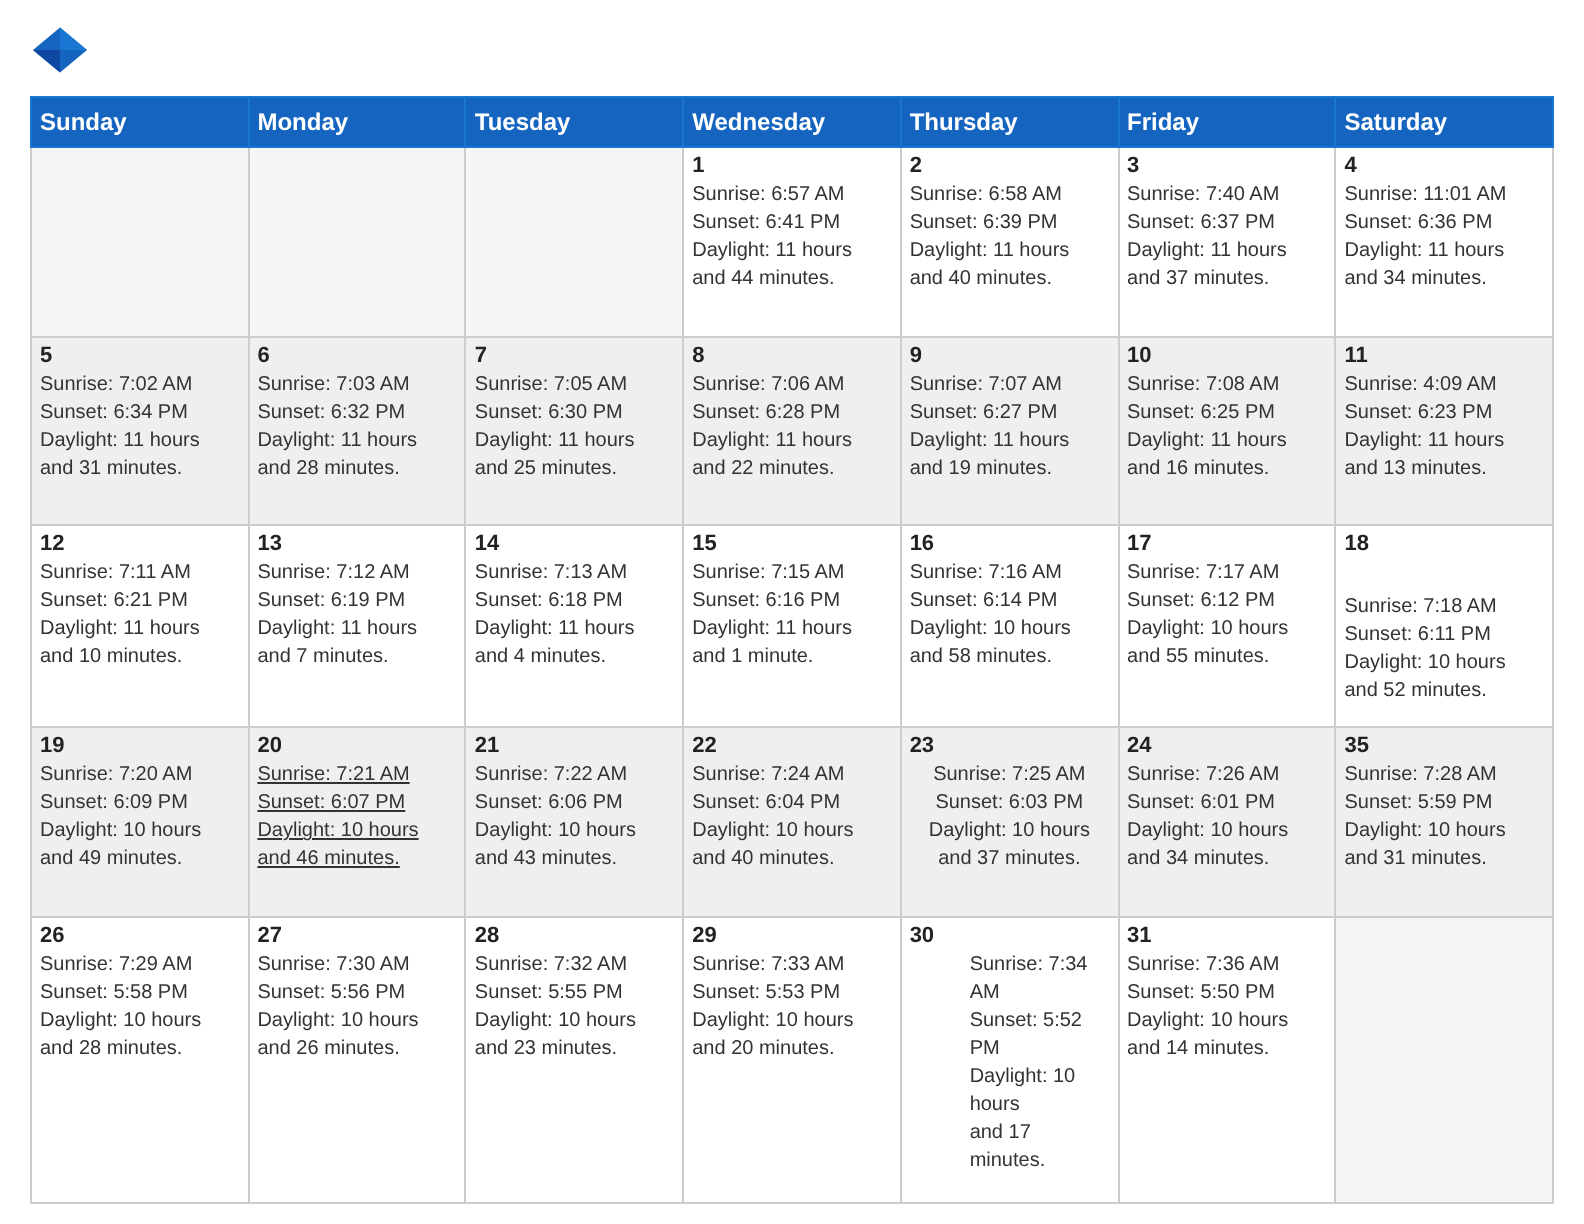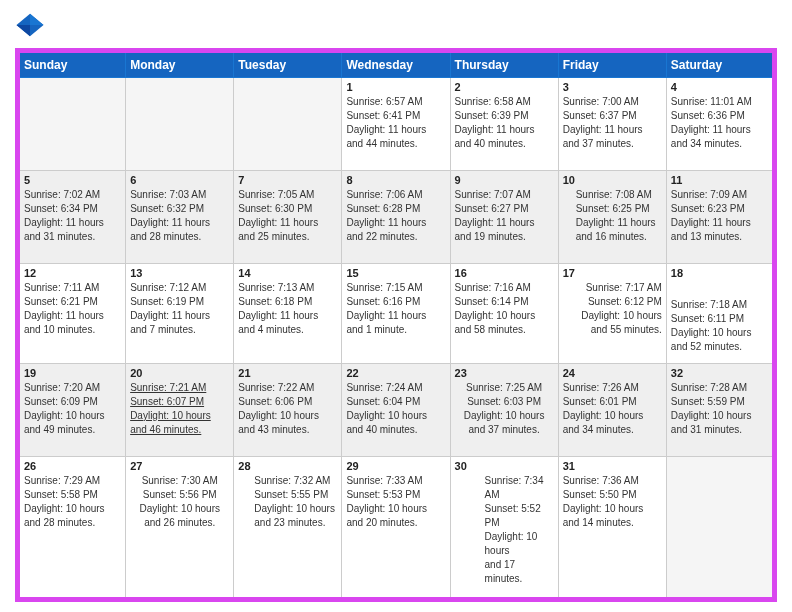--- a/index.html
+++ b/index.html
@@ -55,21 +55,21 @@
       font-weight: bold;
       color: #222;
       line-height: 1.1;
     }
     .location {
       font-size: 14px;
       color: #444;
     }
     .calendar {
       flex: 1;
-      border: 5px solid #d946ef;
+      border: 1px solid #d946ef;
       border-collapse: collapse;
       width: 100%;
       table-layout: fixed;
     }
     .calendar th {
       background: #1565c0;
       color: #fff;
       font-size: 12px;
       font-weight: bold;
       padding: 5px 4px;
@@ -154,21 +154,21 @@
           </td>
           <td>
             <span class="day-number">2</span>
             <div class="day-info" style="white-space: pre-line;">Sunrise: 6:58 AM
 Sunset: 6:39 PM
 Daylight: 11 hours
 and 40 minutes.</div>
           </td>
           <td>
             <span class="day-number">3</span>
-            <div class="day-info" style="white-space: pre-line;">Sunrise: 7:00 AM
+            <div class="day-info" style="white-space: pre-line;">Sunrise: 7:40 AM
 Sunset: 6:37 PM
 Daylight: 11 hours
 and 37 minutes.</div>
           </td>
           <td>
             <span class="day-number">4</span>
             <div class="day-info" style="white-space: pre-line;">Sunrise: 11:01 AM
 Sunset: 6:36 PM
 Daylight: 11 hours
 and 34 minutes.</div>
@@ -205,28 +205,28 @@
           </td>
           <td>
             <span class="day-number">9</span>
             <div class="day-info" style="white-space: pre-line;">Sunrise: 7:07 AM
 Sunset: 6:27 PM
 Daylight: 11 hours
 and 19 minutes.</div>
           </td>
           <td>
             <span class="day-number">10</span>
-            <div class="day-info" style="white-space: pre-line; margin-left: 13px;">Sunrise: 7:08 AM
+            <div class="day-info" style="white-space: pre-line;">Sunrise: 7:08 AM
 Sunset: 6:25 PM
 Daylight: 11 hours
 and 16 minutes.</div>
           </td>
           <td>
             <span class="day-number">11</span>
-            <div class="day-info" style="white-space: pre-line;">Sunrise: 7:09 AM
+            <div class="day-info" style="white-space: pre-line;">Sunrise: 4:09 AM
 Sunset: 6:23 PM
 Daylight: 11 hours
 and 13 minutes.</div>
           </td>
         </tr>
         <tr>
           <td>
             <span class="day-number">12</span>
             <div class="day-info" style="white-space: pre-line;">Sunrise: 7:11 AM
 Sunset: 6:21 PM
@@ -256,21 +256,21 @@
           </td>
           <td>
             <span class="day-number">16</span>
             <div class="day-info" style="white-space: pre-line;">Sunrise: 7:16 AM
 Sunset: 6:14 PM
 Daylight: 10 hours
 and 58 minutes.</div>
           </td>
           <td>
             <span class="day-number">17</span>
-            <div class="day-info" style="white-space: pre-line; text-align: right;">Sunrise: 7:17 AM
+            <div class="day-info" style="white-space: pre-line;">Sunrise: 7:17 AM
 Sunset: 6:12 PM
 Daylight: 10 hours
 and 55 minutes.</div>
           </td>
           <td>
             <span class="day-number">18</span>
             <div class="day-info" style="white-space: pre-line; margin-top: 19px;">Sunrise: 7:18 AM
 Sunset: 6:11 PM
 Daylight: 10 hours
 and 52 minutes.</div>
@@ -313,45 +313,45 @@
 and 37 minutes.</div>
           </td>
           <td>
             <span class="day-number">24</span>
             <div class="day-info" style="white-space: pre-line;">Sunrise: 7:26 AM
 Sunset: 6:01 PM
 Daylight: 10 hours
 and 34 minutes.</div>
           </td>
           <td>
-            <span class="day-number">32</span>
+            <span class="day-number">35</span>
             <div class="day-info" style="white-space: pre-line;">Sunrise: 7:28 AM
 Sunset: 5:59 PM
 Daylight: 10 hours
 and 31 minutes.</div>
           </td>
         </tr>
         <tr>
           <td>
             <span class="day-number">26</span>
             <div class="day-info" style="white-space: pre-line;">Sunrise: 7:29 AM
 Sunset: 5:58 PM
 Daylight: 10 hours
 and 28 minutes.</div>
           </td>
           <td>
             <span class="day-number">27</span>
-            <div class="day-info" style="white-space: pre-line; text-align: center;">Sunrise: 7:30 AM
+            <div class="day-info" style="white-space: pre-line;">Sunrise: 7:30 AM
 Sunset: 5:56 PM
 Daylight: 10 hours
 and 26 minutes.</div>
           </td>
           <td>
             <span class="day-number">28</span>
-            <div class="day-info" style="white-space: pre-line; margin-left: 16px;">Sunrise: 7:32 AM
+            <div class="day-info" style="white-space: pre-line;">Sunrise: 7:32 AM
 Sunset: 5:55 PM
 Daylight: 10 hours
 and 23 minutes.</div>
           </td>
           <td>
             <span class="day-number">29</span>
             <div class="day-info" style="white-space: pre-line;">Sunrise: 7:33 AM
 Sunset: 5:53 PM
 Daylight: 10 hours
 and 20 minutes.</div>

